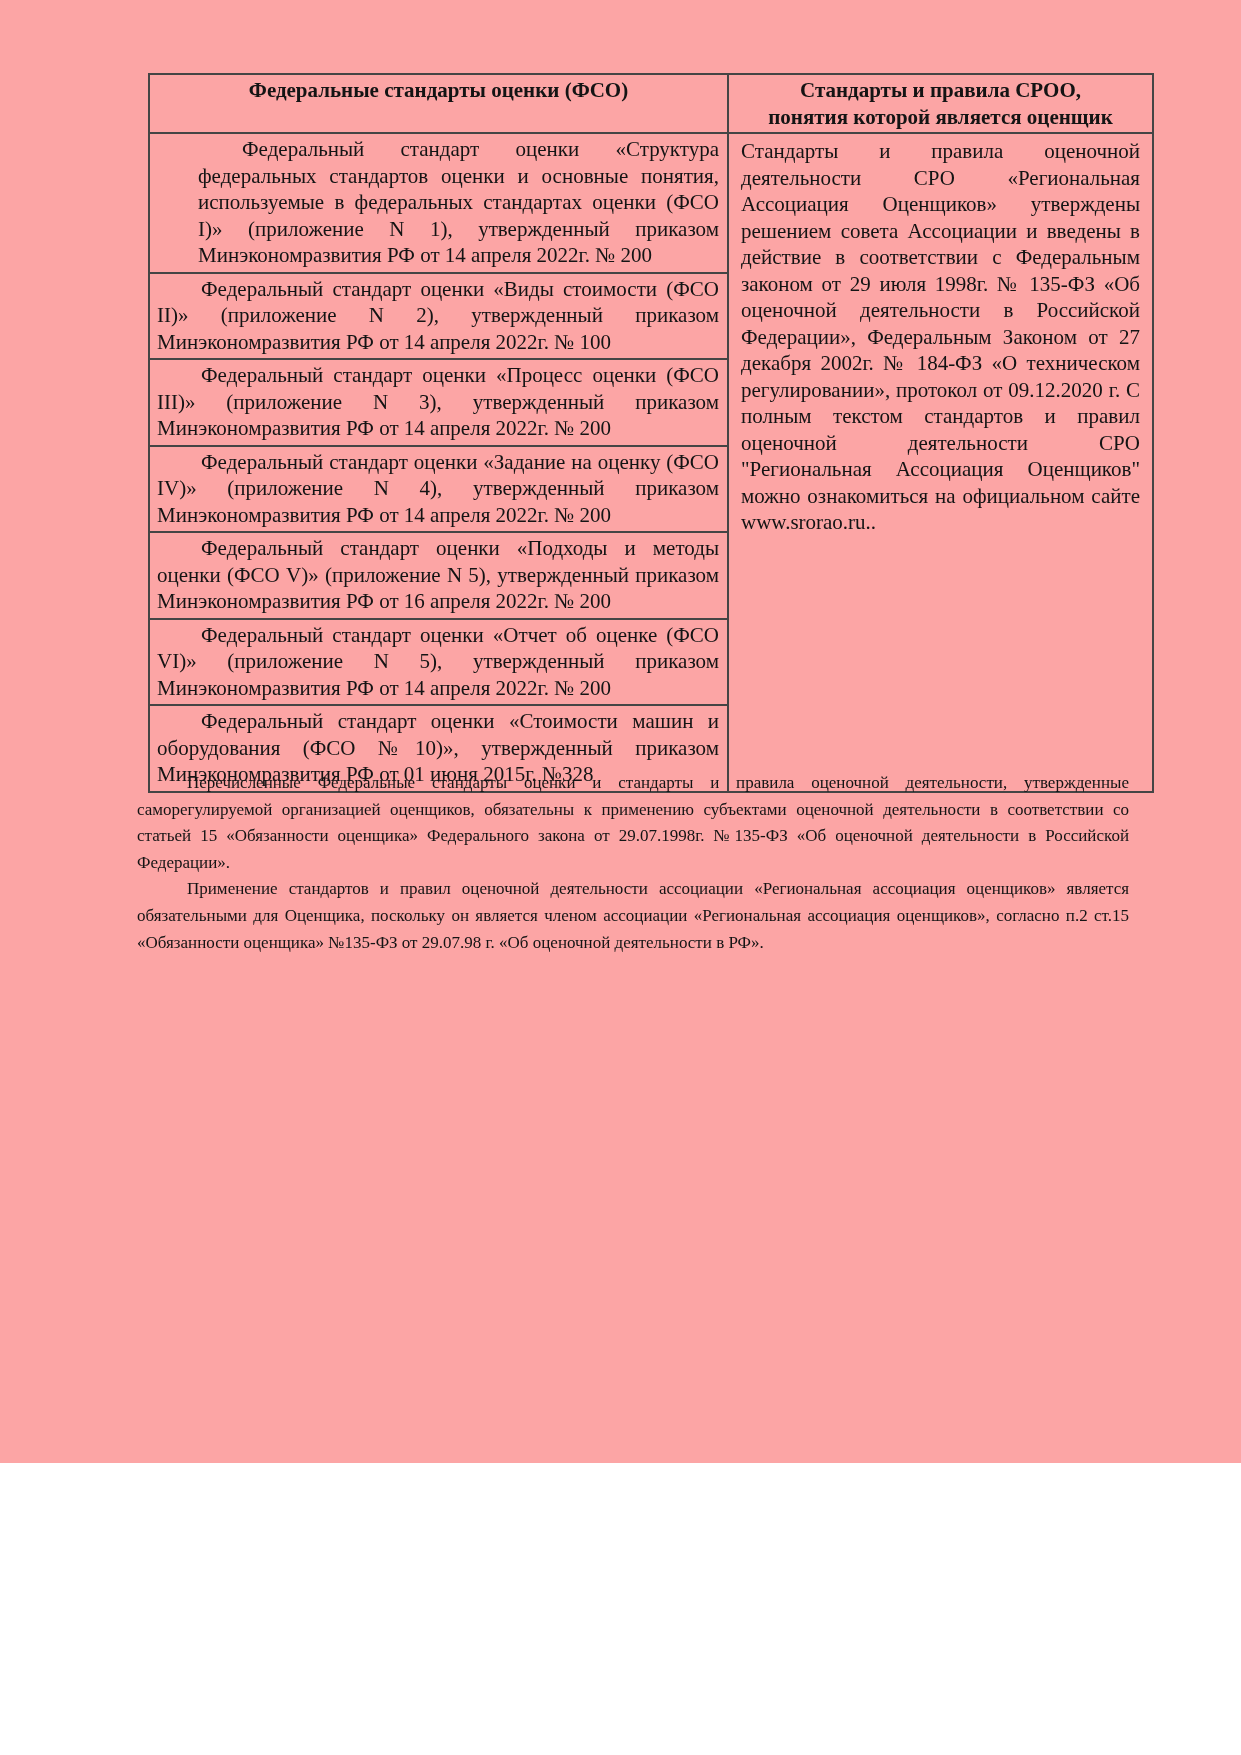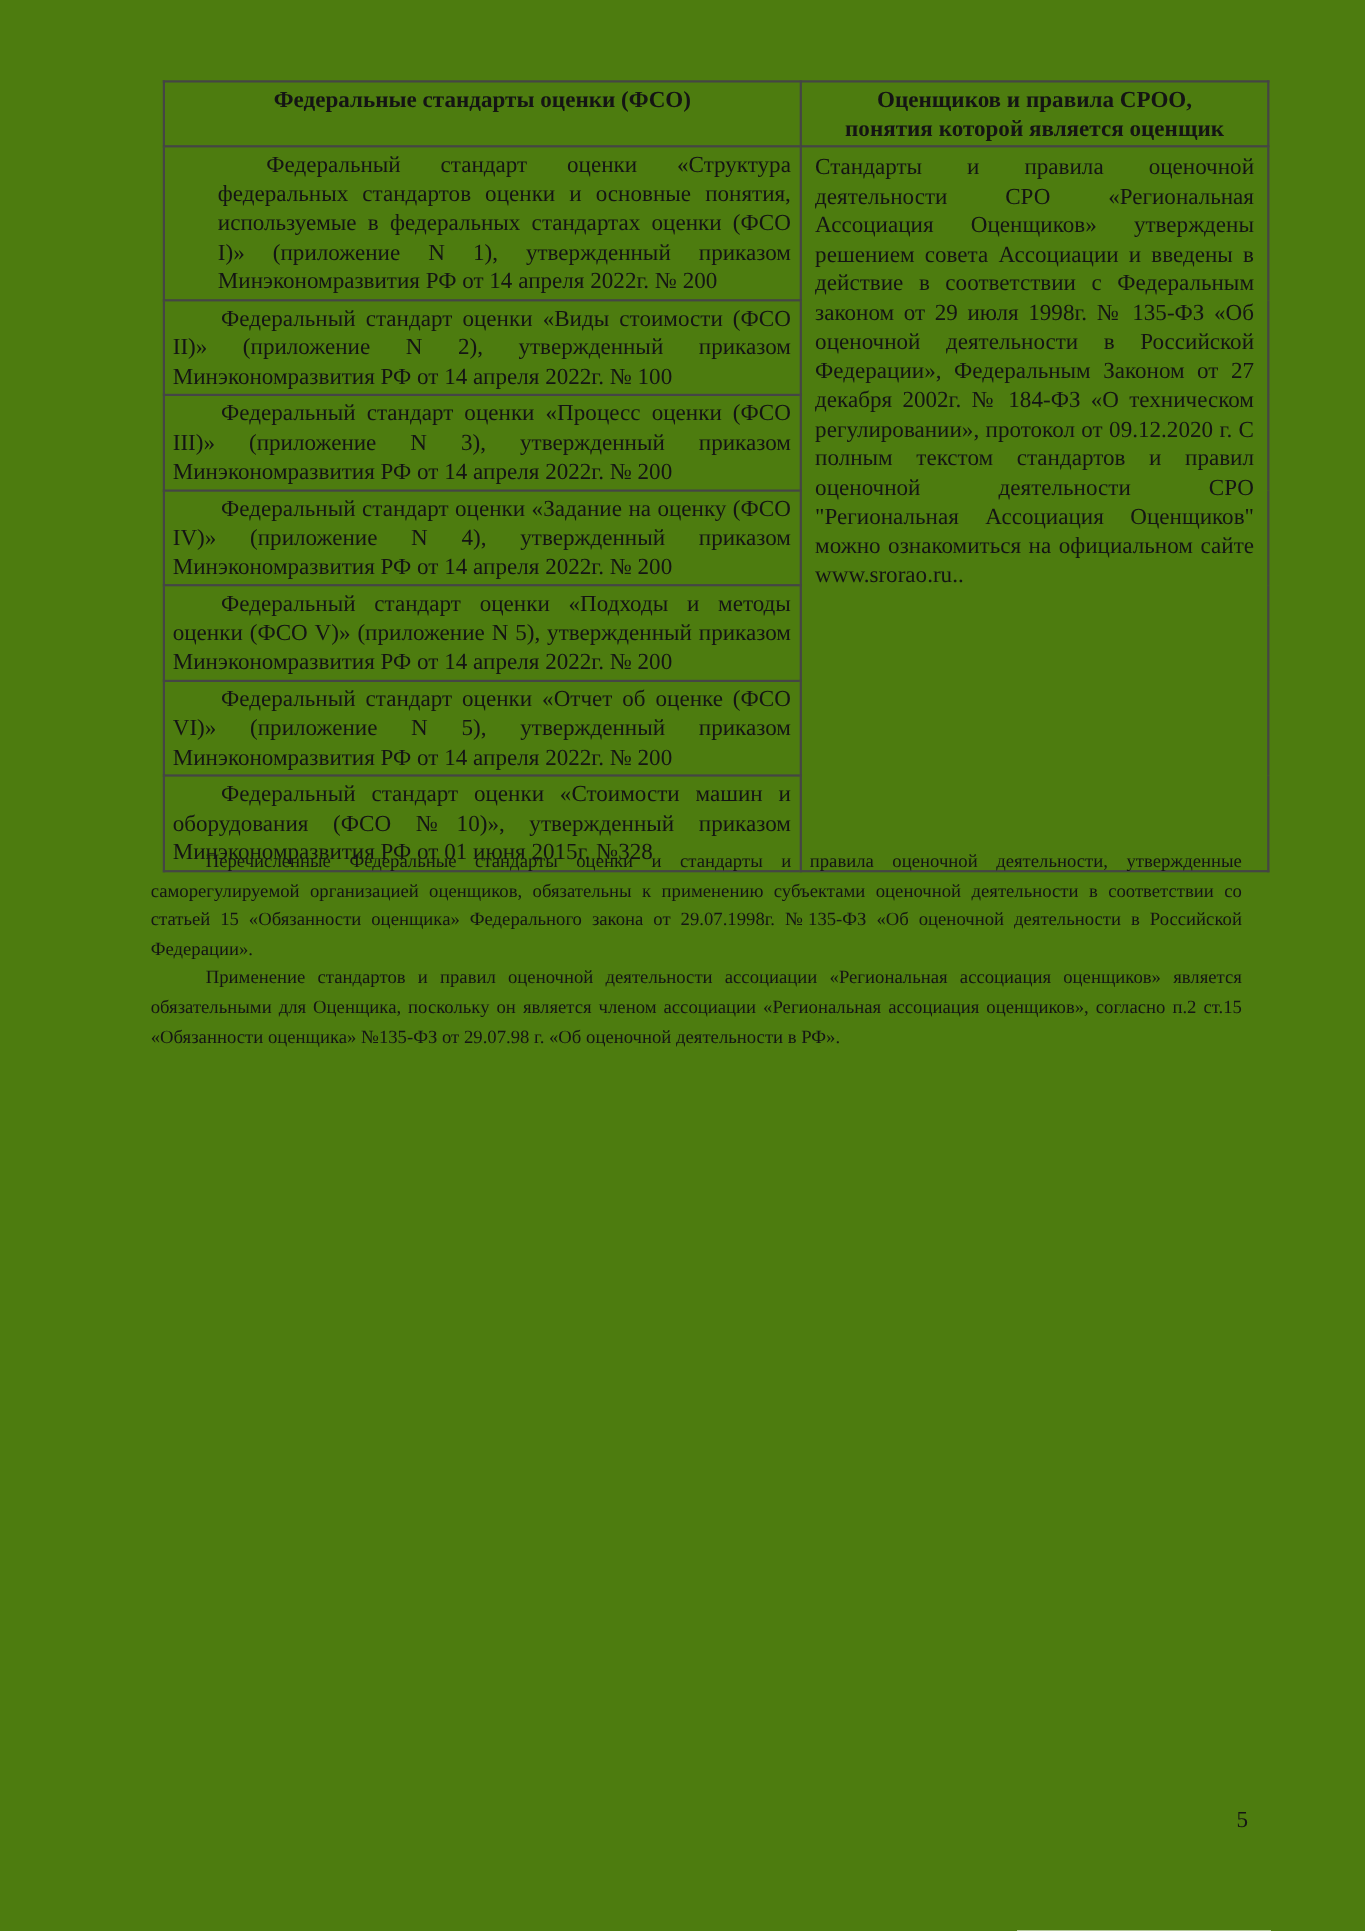--- a/index.html
+++ b/index.html
@@ -1,21 +1,21 @@
 <!DOCTYPE html>
 <html lang="ru"><head>
 <meta charset="utf-8">
 <style>
   * { margin: 0; padding: 0; box-sizing: border-box; }
   html, body { background: #ffffff; }
   .page {
     position: relative;
     width: 1241px;
-    height: 1755px;
-    background: #4d7c0f;
+    height: 1463px;
+    background: #fca5a5;
     font-family: "Liberation Serif", "DejaVu Serif", serif;
     color: #141414;
     overflow: hidden;
   }
   table.std-table {
     position: absolute;
     left: 148px;
     top: 73px;
     width: 1004px;
     border-collapse: collapse;
@@ -74,39 +74,39 @@
     <colgroup>
         <col class="c-left">
         <col class="c-right">
       </colgroup>
     <tbody>
         <tr>
       <th class="hdr">
         <span>Федеральные стандарты оценки (ФСО)</span>
       </th>
       <th class="hdr">
-        <div>Оценщиков и правила СРОО,</div>
+        <div>Стандарты и правила СРОО,</div>
         <div>понятия которой является оценщик</div>
       </th>
     </tr>
     <tr class="r1">
       <td class="fso-cell">Федеральный стандарт оценки «Структура федеральных стандартов оценки и основные понятия, используемые в федеральных стандартах оценки (ФСО I)» (приложение N 1), утвержденный приказом Минэкономразвития РФ от 14 апреля 2022г. № 200</td>
       <td class="sroo-cell" rowspan="7">Стандарты и правила оценочной деятельности СРО «Региональная Ассоциация Оценщиков» утверждены решением совета Ассоциации и введены в действие в соответствии с Федеральным законом от 29 июля 1998г. № 135-ФЗ «Об оценочной деятельности в Российской Федерации», Федеральным Законом от 27 декабря 2002г. № 184-ФЗ «О техническом регулировании», протокол от 09.12.2020 г. С полным текстом стандартов и правил оценочной деятельности СРО "Региональная Ассоциация Оценщиков" можно ознакомиться на официальном сайте www.srorao.ru..</td>
     </tr>
     <tr class="rn">
       <td class="fso-cell">Федеральный стандарт оценки «Виды стоимости (ФСО II)» (приложение N 2), утвержденный приказом Минэкономразвития РФ от 14 апреля 2022г. № 100</td>
     </tr>
     <tr class="rn">
       <td class="fso-cell">Федеральный стандарт оценки «Процесс оценки (ФСО III)» (приложение N 3), утвержденный приказом Минэкономразвития РФ от 14 апреля 2022г. № 200</td>
     </tr>
     <tr class="rn">
       <td class="fso-cell">Федеральный стандарт оценки «Задание на оценку (ФСО IV)» (приложение N 4), утвержденный приказом Минэкономразвития РФ от 14 апреля 2022г. № 200</td>
     </tr>
     <tr class="rn">
-      <td class="fso-cell">Федеральный стандарт оценки «Подходы и методы оценки (ФСО V)» (приложение N 5), утвержденный приказом Минэкономразвития РФ от 14 апреля 2022г. № 200</td>
+      <td class="fso-cell">Федеральный стандарт оценки «Подходы и методы оценки (ФСО V)» (приложение N 5), утвержденный приказом Минэкономразвития РФ от 16 апреля 2022г. № 200</td>
     </tr>
     <tr class="rn">
       <td class="fso-cell">Федеральный стандарт оценки «Отчет об оценке (ФСО VI)» (приложение N 5), утвержденный приказом Минэкономразвития РФ от 14 апреля 2022г. № 200</td>
     </tr>
     <tr class="rn">
       <td class="fso-cell">Федеральный стандарт оценки «Стоимости машин и оборудования (ФСО №10)», утвержденный приказом Минэкономразвития РФ от 01 июня 2015г. №328</td>
     </tr>
   </tbody>
     </table>
 

